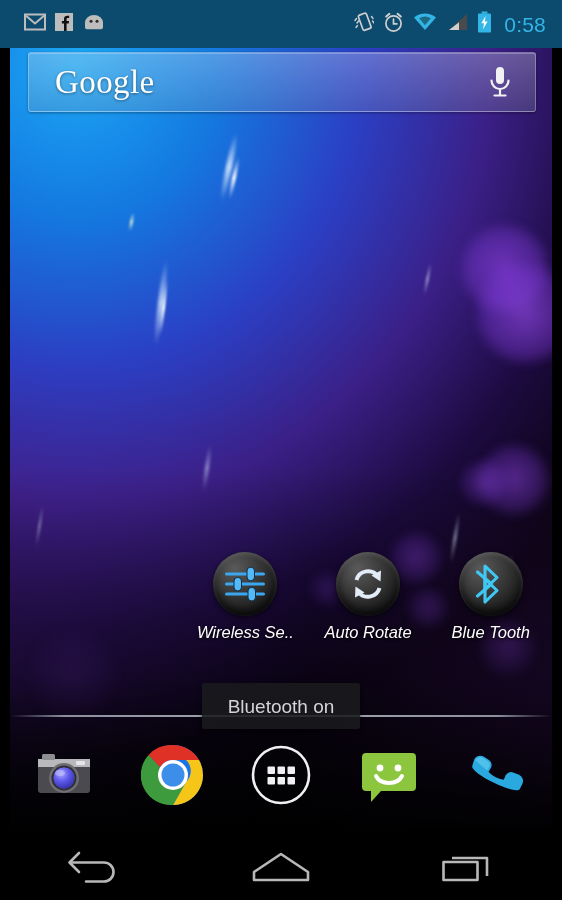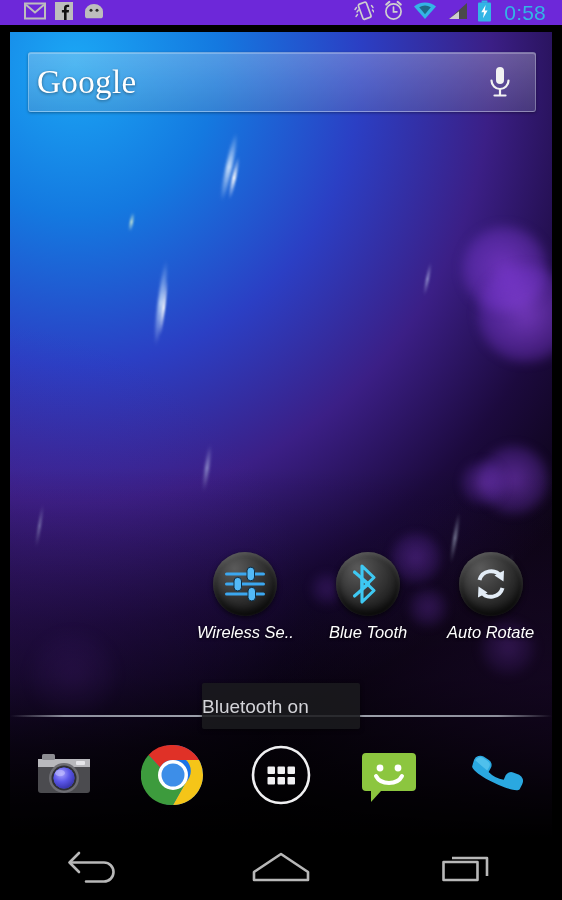--- a/index.html
+++ b/index.html
@@ -5,22 +5,22 @@
   html,body{margin:0;padding:0;background:#000;}
   body{
     width:562px;height:900px;overflow:hidden;
     font-family:"Liberation Sans", sans-serif;
     -webkit-font-smoothing:antialiased;
   }
   #device{position:relative;width:562px;height:900px;background:#000;overflow:hidden;}
 
   
   #statusbar{
-    position:absolute;left:0;top:0;width:562px;height:25px;
-    background:#6d28d9;display:flex;align-items:center;
+    position:absolute;left:0;top:0;width:562px;height:48px;
+    background:#0c4a6e;display:flex;align-items:center;
     z-index:60;
   }
   .sb-left{display:flex;align-items:center;gap:9px;padding-left:24px;}
   .sb-right{margin-left:auto;display:flex;align-items:center;gap:9px;padding-right:16px;}
   .sb-ico{display:block;}
   .sb-clock{
     color:#33b5e5;font-size:21px;letter-spacing:.2px;
     font-family:"Liberation Sans",sans-serif;line-height:1;padding-left:3px;
   }
 
@@ -50,21 +50,21 @@
   
   #searchbar{
     position:absolute;left:28px;top:52px;width:506px;height:58px;
     border-radius:3px;
     background:linear-gradient(to bottom, rgba(225,232,240,.30) 0%, rgba(196,206,218,.26) 48%, rgba(150,163,178,.24) 100%);
     border:1px solid rgba(226,234,242,.34);
     box-shadow:inset 0 1px 0 rgba(255,255,255,.25), 0 1px 3px rgba(0,0,0,.35);
     display:flex;align-items:center;z-index:30;
   }
   #googleword{
-    margin-left:8px;color:#fff;font-size:33px;line-height:1;
+    margin-left:26px;color:#fff;font-size:33px;line-height:1;
     font-family:"Liberation Serif","DejaVu Serif",serif;
     text-shadow:0 1px 3px rgba(0,0,0,.45);letter-spacing:.4px;
   }
   #micbtn{margin-left:auto;margin-right:22px;display:flex;align-items:center;}
 
   
   #shortcuts{
     position:absolute;left:10px;top:552px;width:542px;height:112px;
     display:flex;z-index:30;font-style:italic;
   }
@@ -79,21 +79,21 @@
   }
   .sc-label{
     margin-top:8px;color:#fff;font-size:16.5px;line-height:1;
     text-shadow:0 1px 3px rgba(0,0,0,.9);white-space:nowrap;
   }
 
   
   #toast{
     position:absolute;left:202px;top:683px;width:158px;height:46px;
     background:rgba(26,26,30,.88);border-radius:2px;
-    display:flex;align-items:center;justify-content:flex-start;z-index:45;
+    display:flex;align-items:center;justify-content:center;z-index:45;
     box-shadow:0 1px 4px rgba(0,0,0,.5);
   }
   #toast span{color:#d3d3d8;font-size:19px;line-height:1;}
 
   
   #dockline{
     position:absolute;left:10px;top:715px;width:542px;height:2px;z-index:28;
     background:linear-gradient(to right, rgba(190,196,206,0) 0%, rgba(190,196,206,.72) 10%, rgba(200,206,216,.82) 50%, rgba(190,196,206,.72) 90%, rgba(190,196,206,0) 100%);
   }
   #dock{
@@ -245,40 +245,40 @@
           <rect x="25" y="3.2" width="7.5" height="13.5" rx="3.6" fill="#53b9f7" stroke="#0c2d45" stroke-width="1"></rect>
           <rect x="12" y="13.4" width="7.5" height="13.5" rx="3.6" fill="#53b9f7" stroke="#0c2d45" stroke-width="1"></rect>
           <rect x="26" y="23.4" width="7.5" height="13.5" rx="3.6" fill="#53b9f7" stroke="#0c2d45" stroke-width="1"></rect>
         </svg>
       </div>
       <div class="sc-label">Wireless Se..</div>
     </div>
 
     <div class="sc">
       <div class="sc-orb">
+        <svg width="42" height="42" viewBox="0 0 42 42">
+          <path d="M9.5 17 A12 12 0 0 1 31 13.5" fill="none" stroke="#e3ecf6" stroke-width="4" stroke-linecap="butt"></path>
+          <path d="M33.5 18.5 L24.5 12.4 L34 7.4 z" fill="#e3ecf6"></path>
+          <path d="M32.5 25 A12 12 0 0 1 11 28.5" fill="none" stroke="#e3ecf6" stroke-width="4" stroke-linecap="butt"></path>
+          <path d="M8.5 23.5 L17.5 29.6 L8 34.6 z" fill="#e3ecf6"></path>
+        </svg>
+      </div>
+      <div class="sc-label">Auto Rotate</div>
+    </div>
+
+    <div class="sc">
+      <div class="sc-orb">
         <svg width="34" height="44" viewBox="0 0 34 44">
           <path d="M11 4 L23 15.5 L11 27 V4 z" fill="none" stroke="#3ec8f2" stroke-width="3.1" stroke-linejoin="round"></path>
           <path d="M11 17 L23 28.5 L11 40 V17 z" fill="none" stroke="#3ec8f2" stroke-width="3.1" stroke-linejoin="round"></path>
           <path d="M3.5 10 L17.5 22" stroke="#3ec8f2" stroke-width="3.1" stroke-linecap="round"></path>
           <path d="M3.5 34 L17.5 22" stroke="#3ec8f2" stroke-width="3.1" stroke-linecap="round"></path>
         </svg>
       </div>
       <div class="sc-label">Blue Tooth</div>
-    </div>
-
-    <div class="sc">
-      <div class="sc-orb">
-        <svg width="42" height="42" viewBox="0 0 42 42">
-          <path d="M9.5 17 A12 12 0 0 1 31 13.5" fill="none" stroke="#e3ecf6" stroke-width="4" stroke-linecap="butt"></path>
-          <path d="M33.5 18.5 L24.5 12.4 L34 7.4 z" fill="#e3ecf6"></path>
-          <path d="M32.5 25 A12 12 0 0 1 11 28.5" fill="none" stroke="#e3ecf6" stroke-width="4" stroke-linecap="butt"></path>
-          <path d="M8.5 23.5 L17.5 29.6 L8 34.6 z" fill="#e3ecf6"></path>
-        </svg>
-      </div>
-      <div class="sc-label">Auto Rotate</div>
     </div>
   </div>
 
   <div id="dockline"></div>
 
   <div id="toast">
     <span>Bluetooth on</span>
   </div>
 
   <div id="dock">

